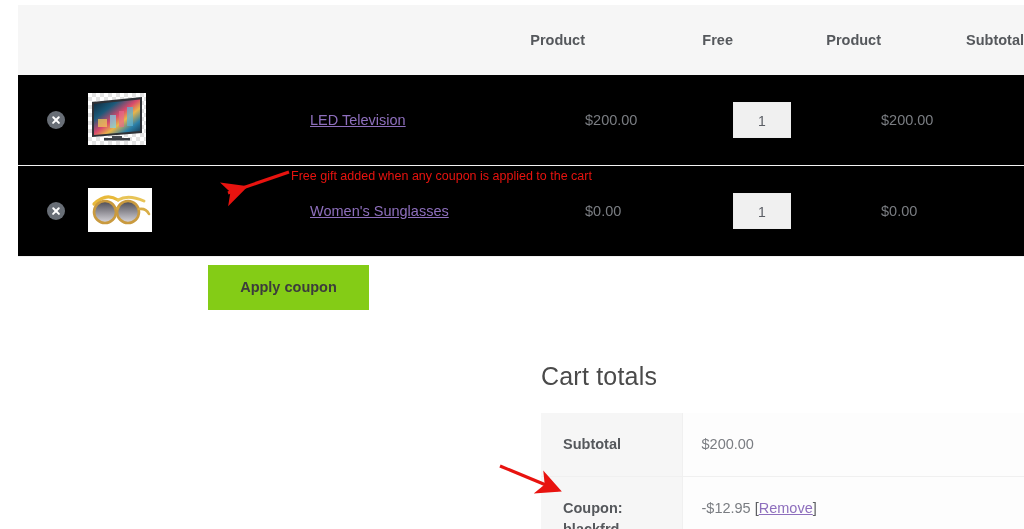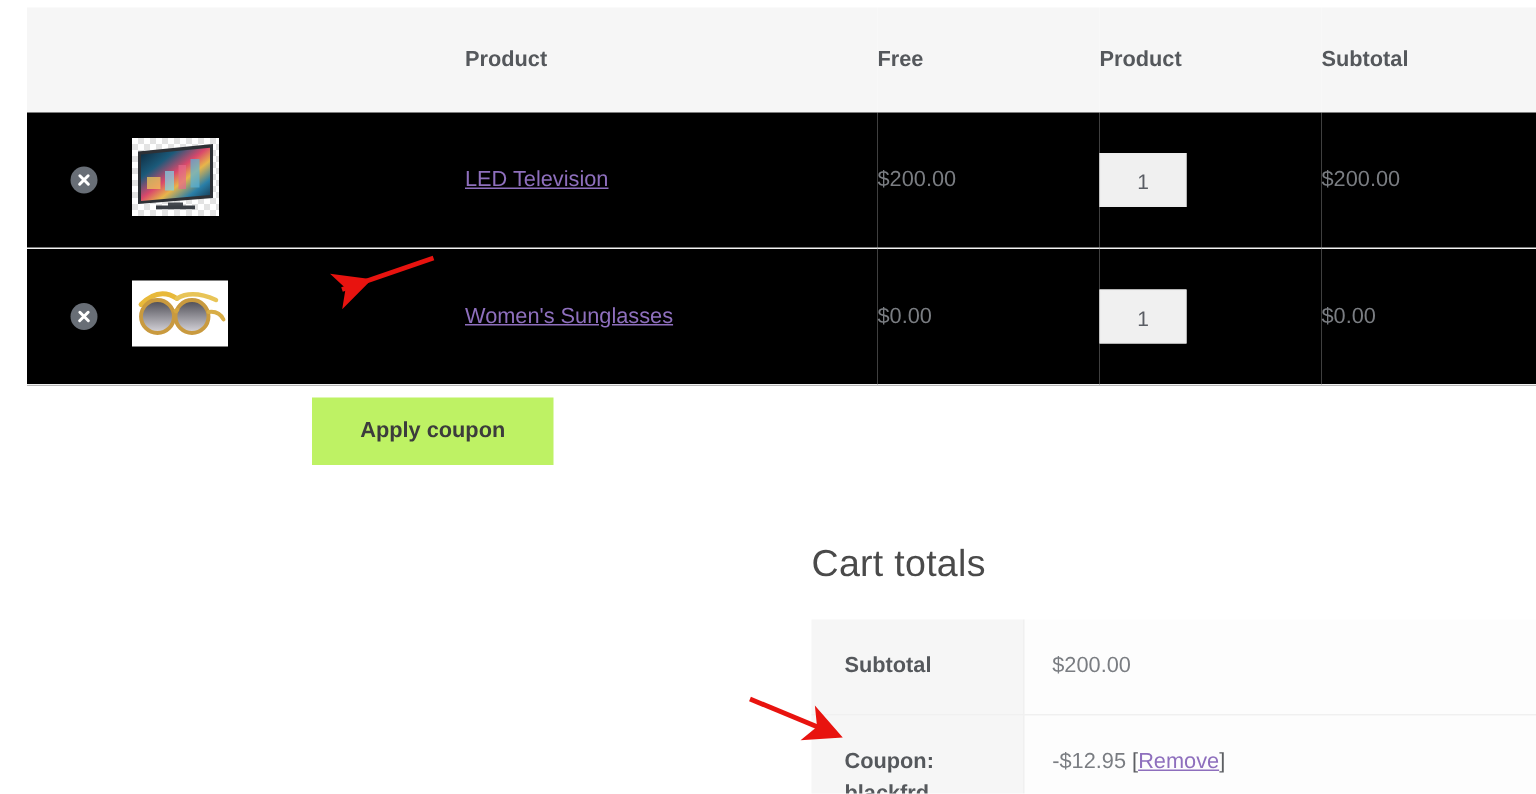--- a/index.html
+++ b/index.html
@@ -25,21 +25,21 @@
     width: 1006px;
     border-collapse: collapse;
     table-layout: fixed;
   }
   .cart-table th {
     background: #f6f6f6;
     height: 70px;
     font-size: 14.5px;
     font-weight: 700;
     color: #55585c;
-    text-align: left;
+    text-align: right;
     vertical-align: middle;
     padding: 0;
     border: none;
   }
   .cart-table td {
     background: #000000;
     height: 90px;
     vertical-align: middle;
     padding: 0;
     border-bottom: 1px solid #f2f2f2;
@@ -152,21 +152,21 @@
     outline: none;
   }
   .coupon-input::placeholder { color: #9a9a9a; opacity: 1; }
 
   .apply-coupon-btn {
     position: absolute;
     left: 190px;
     top: 0;
     width: 161px;
     height: 45px;
-    background: #bef264;
+    background: #84cc16;
     border: none;
     font-family: "Liberation Sans", sans-serif;
     font-size: 14.5px;
     font-weight: 700;
     color: #3c3c3c;
     cursor: pointer;
     text-align: center;
     line-height: 45px;
     padding: 0;
   }
@@ -366,20 +366,21 @@
       </tr>
       <tr>
         <th>Coupon: blackfrd</th>
         <td><span>-$12.95</span><span>&nbsp;</span><span class="bracket">[</span><a class="remove-coupon-link" href="#">Remove</a><span class="bracket">]</span></td>
       </tr>
     </tbody>
   </table>
 </div>
 
 <div class="annotation-layer">
+  <span class="annot-text" style="left:291px; top:169px;">Free gift added when any coupon is applied to the cart</span>
   <svg width="1024" height="529" style="position:absolute; left:0; top:0;">
     <defs>
       <marker id="ahL" markerWidth="9" markerHeight="9" refX="7.2" refY="4.5" orient="auto" markerUnits="strokeWidth">
         <path d="M8.5,0.6 L0.6,4.5 L8.5,8.4 L6.4,4.5 z" fill="#e8130f"></path>
       </marker>
       <marker id="ahR" markerWidth="9" markerHeight="9" refX="7.2" refY="4.5" orient="auto" markerUnits="strokeWidth">
         <path d="M0.6,0.6 L8.5,4.5 L0.6,8.4 L2.7,4.5 z" fill="#e8130f"></path>
       </marker>
     </defs>
     <line x1="289" y1="172" x2="228" y2="193" stroke="#e8130f" stroke-width="3.2" marker-end="url(#ahL)"></line>

